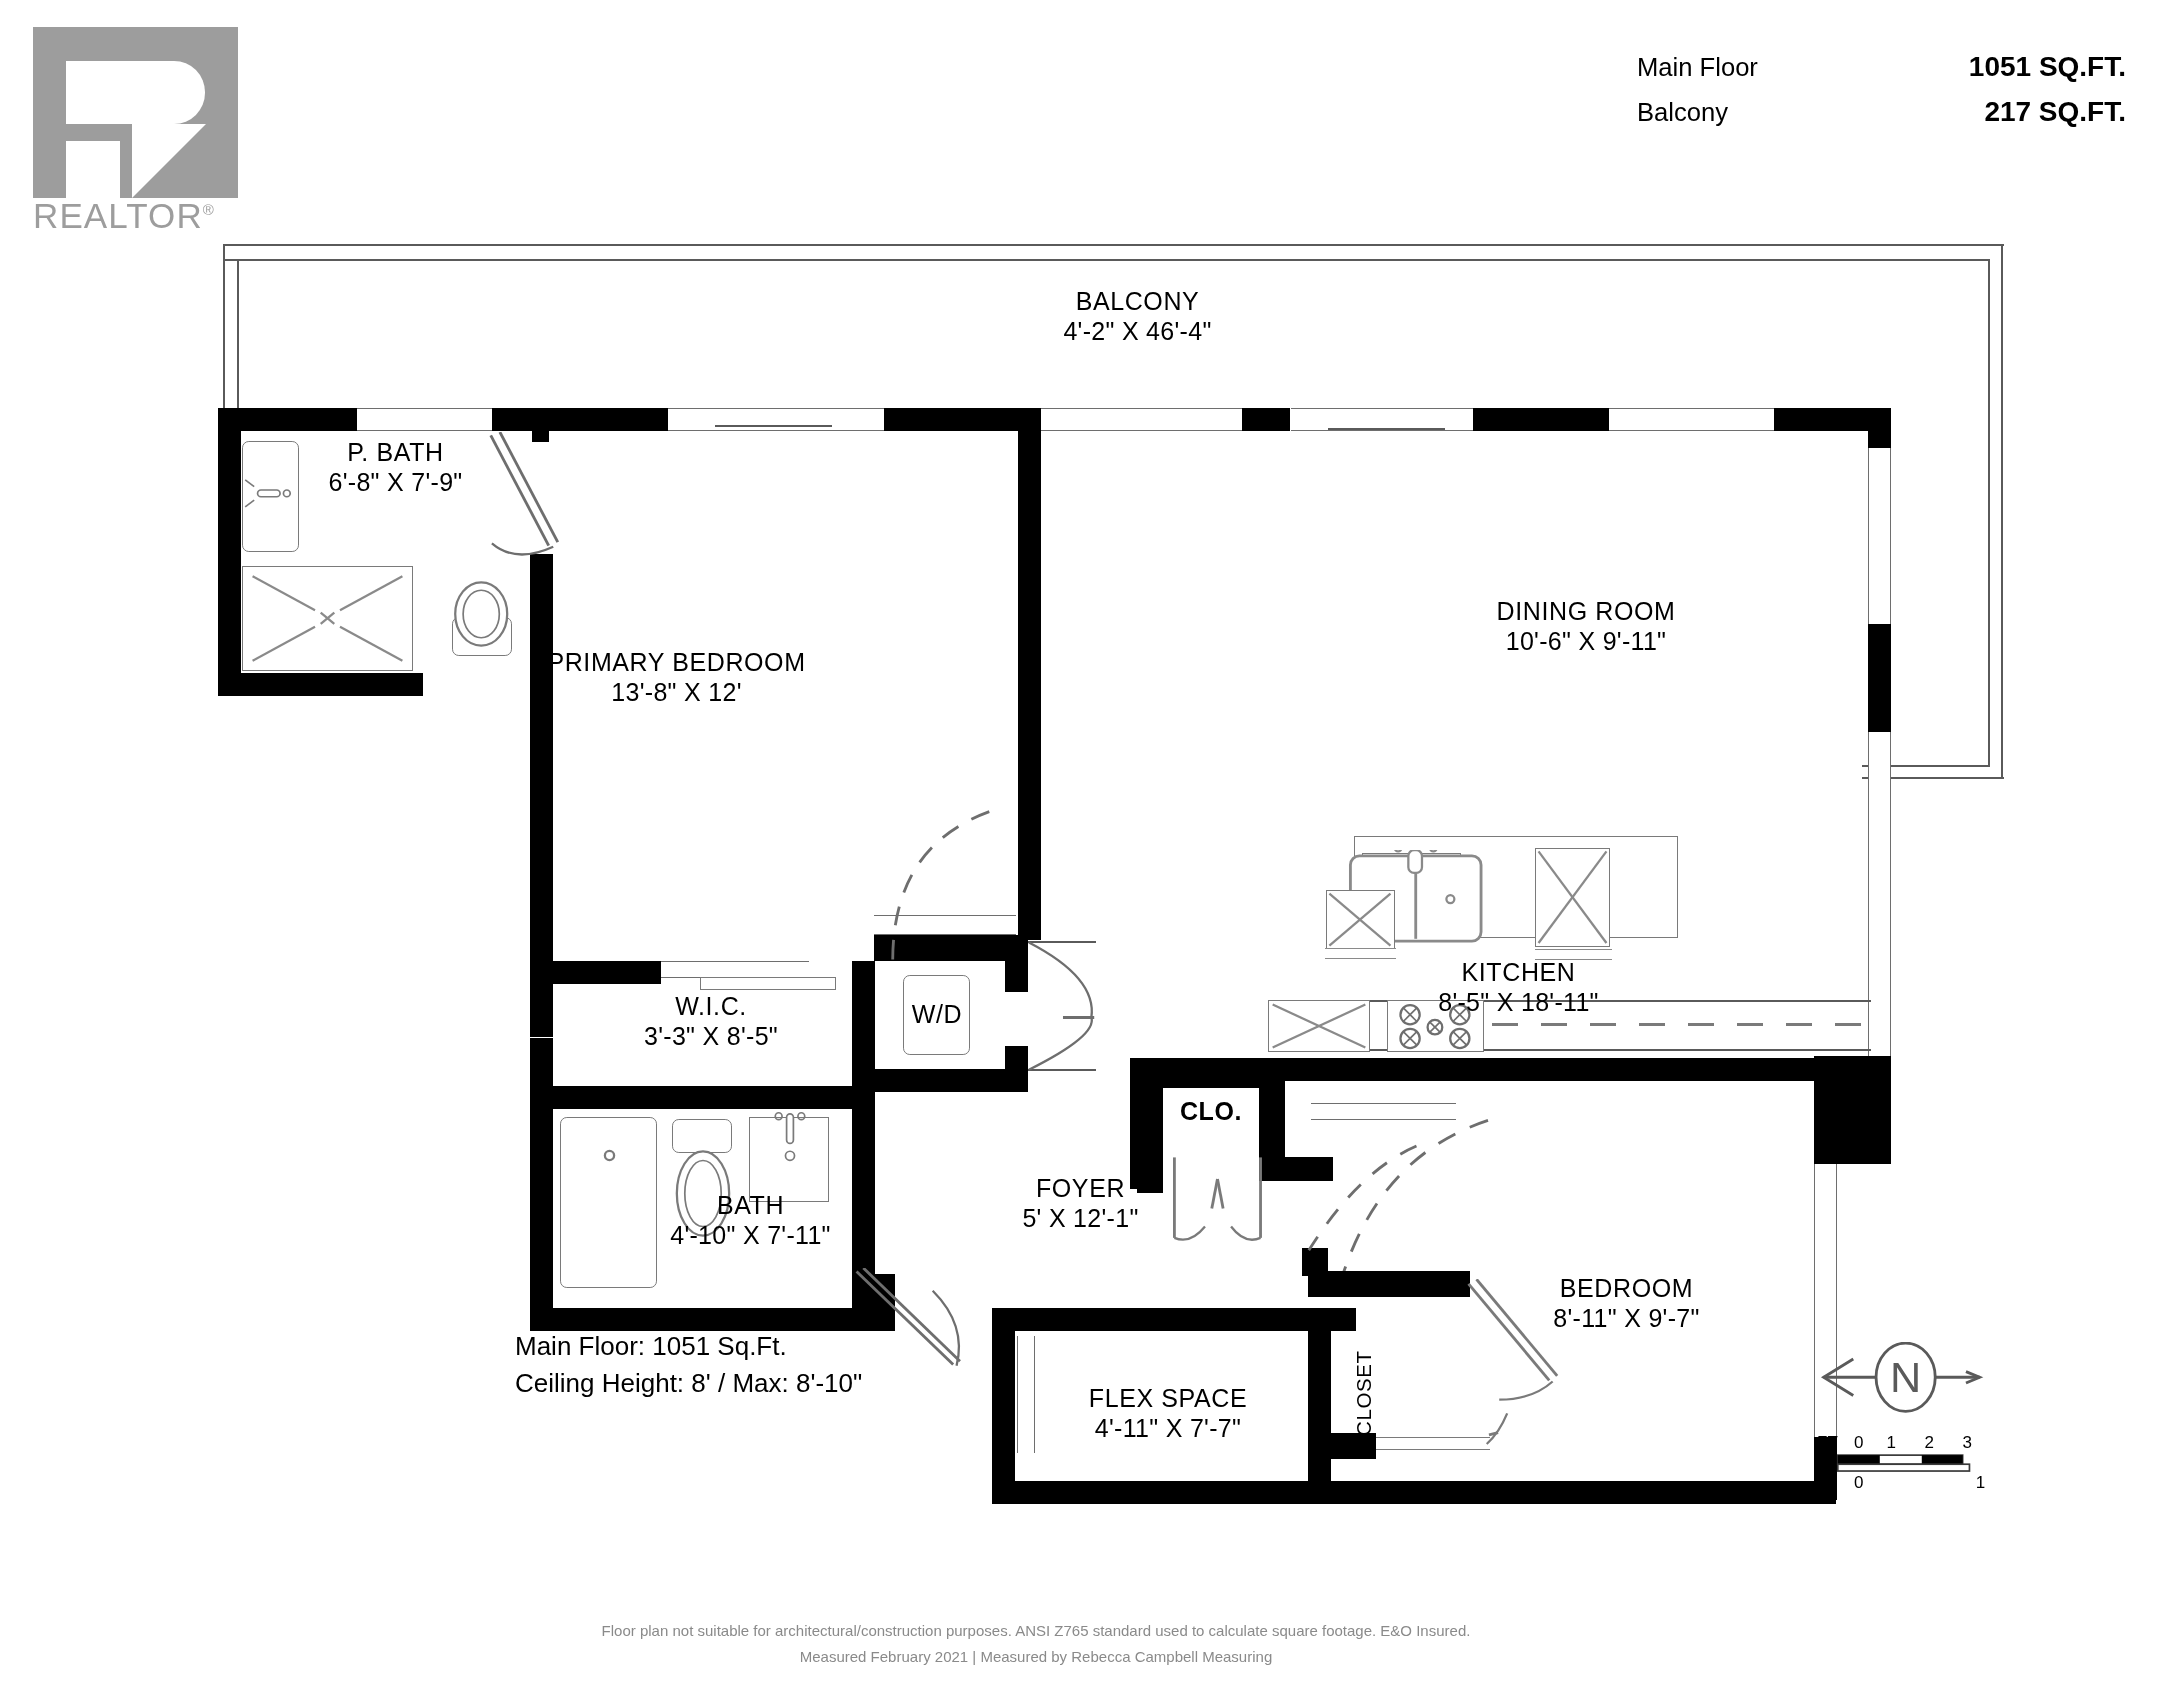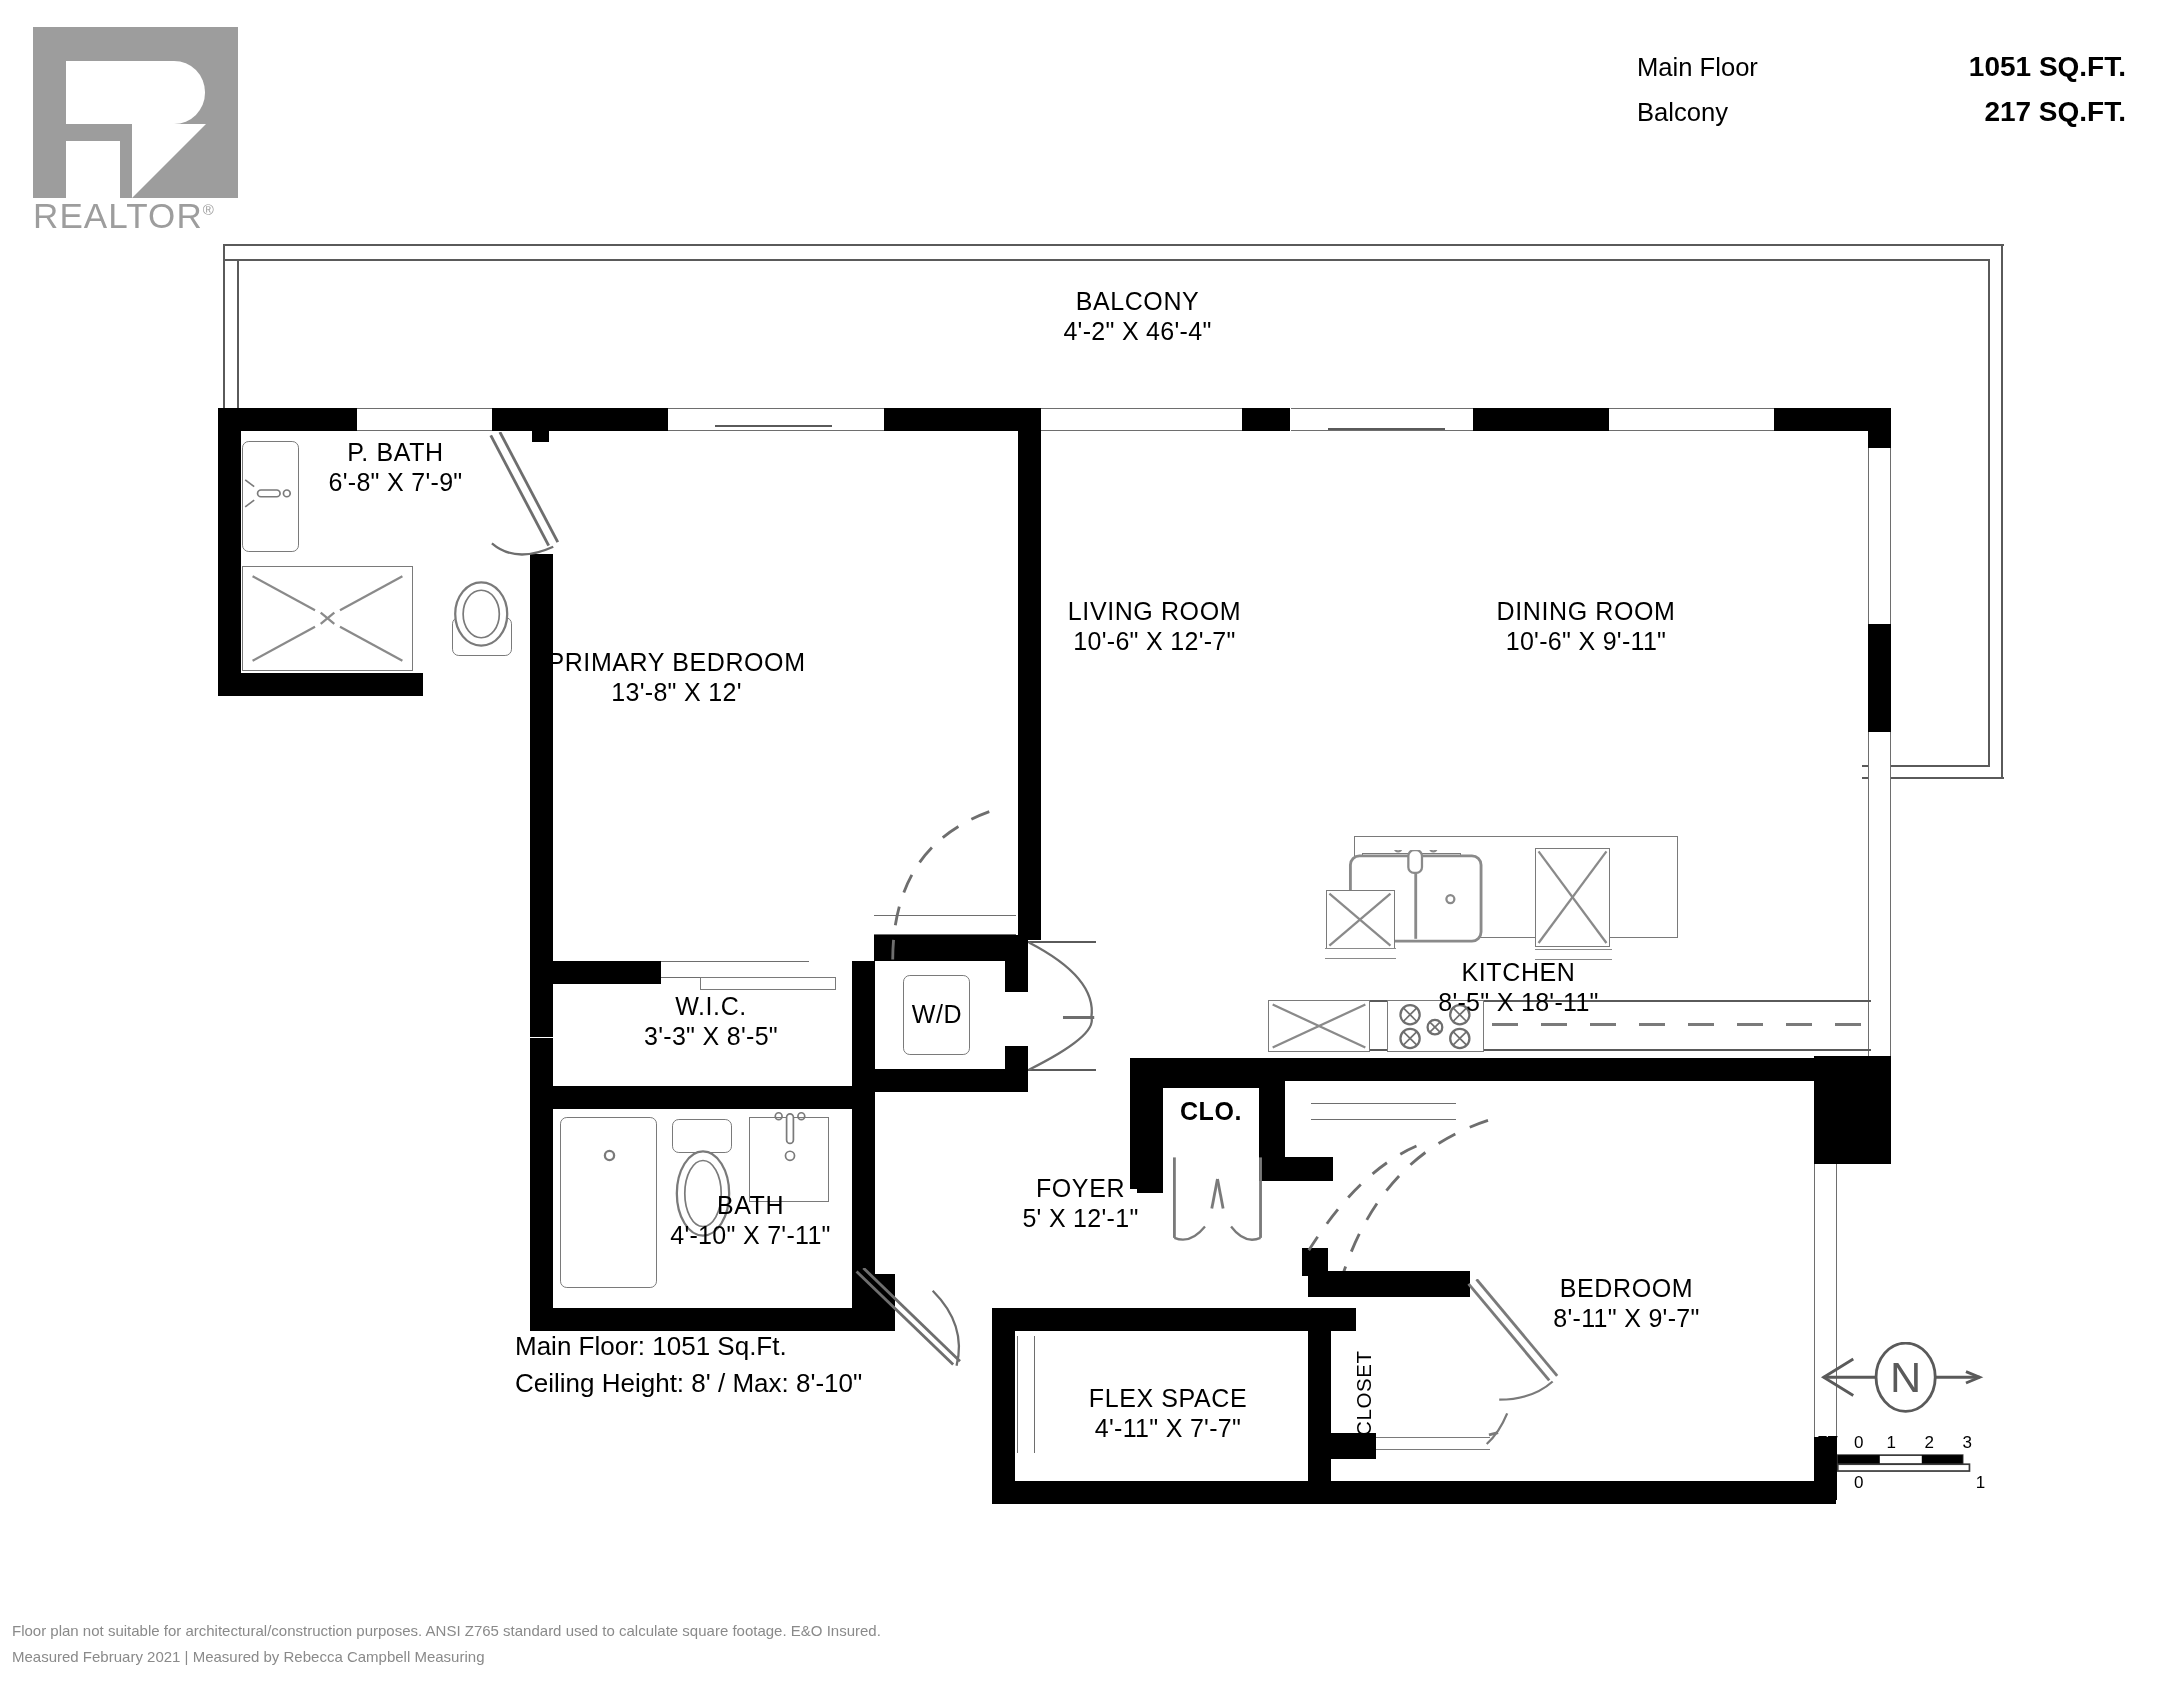--- a/index.html
+++ b/index.html
@@ -39,21 +39,21 @@
   .rmname{font-size:25px;letter-spacing:0.6px;}
   .rmdim{font-size:25px;letter-spacing:0.3px;}
   .rmsmall .rmname{font-size:25px;}
   .vertlabel{position:absolute;font-size:20.5px;letter-spacing:0.6px;transform:rotate(-90deg);transform-origin:left top;white-space:nowrap;}
 
   #note-block{position:absolute;left:515px;top:1328px;font-size:26px;line-height:1.42;white-space:nowrap;}
 
   
   #north{position:absolute;left:1819px;top:1342px;width:171px;height:74px;}
   #scalebar{position:absolute;left:1817px;top:1433px;width:188px;}
-  #footer{position:absolute;left:12px;top:1618px;width:2072px;}
+  #footer{position:absolute;left:0;top:1618px;width:2072px;text-align:center;}
   .fnote{font-size:15px;color:#8a8a8a;line-height:1.75;}
 </style>
 </head>
 <body>
 
 <div id="header">
 
   <div id="realtor-logo">
     <div class="rmark">
       <div class="counter1"></div>
@@ -310,24 +310,20 @@
   <div class="rmlabel" style="left:262px;top:438px;width:267px;">
     <div class="rmname">P. BATH</div>
     <div class="rmdim">6'-8" X 7'-9"</div>
   </div>
 
   <div class="rmlabel" style="left:449px;top:648px;width:455px;">
     <div class="rmname">PRIMARY BEDROOM</div>
     <div class="rmdim">13'-8" X 12'</div>
   </div>
 
-  <div class="rmlabel" style="left:967px;top:597px;width:375px;">
-    <div class="rmname">LIVING ROOM</div>
-    <div class="rmdim">10'-6" X 12'-7"</div>
-  </div>
 
   <div class="rmlabel" style="left:1387px;top:597px;width:398px;">
     <div class="rmname">DINING ROOM</div>
     <div class="rmdim">10'-6" X 9'-11"</div>
   </div>
 
   <div class="rmlabel" style="left:1325px;top:958px;width:387px;">
     <div class="rmname">KITCHEN</div>
     <div class="rmdim">8'-5" X  18'-11"</div>
   </div>

